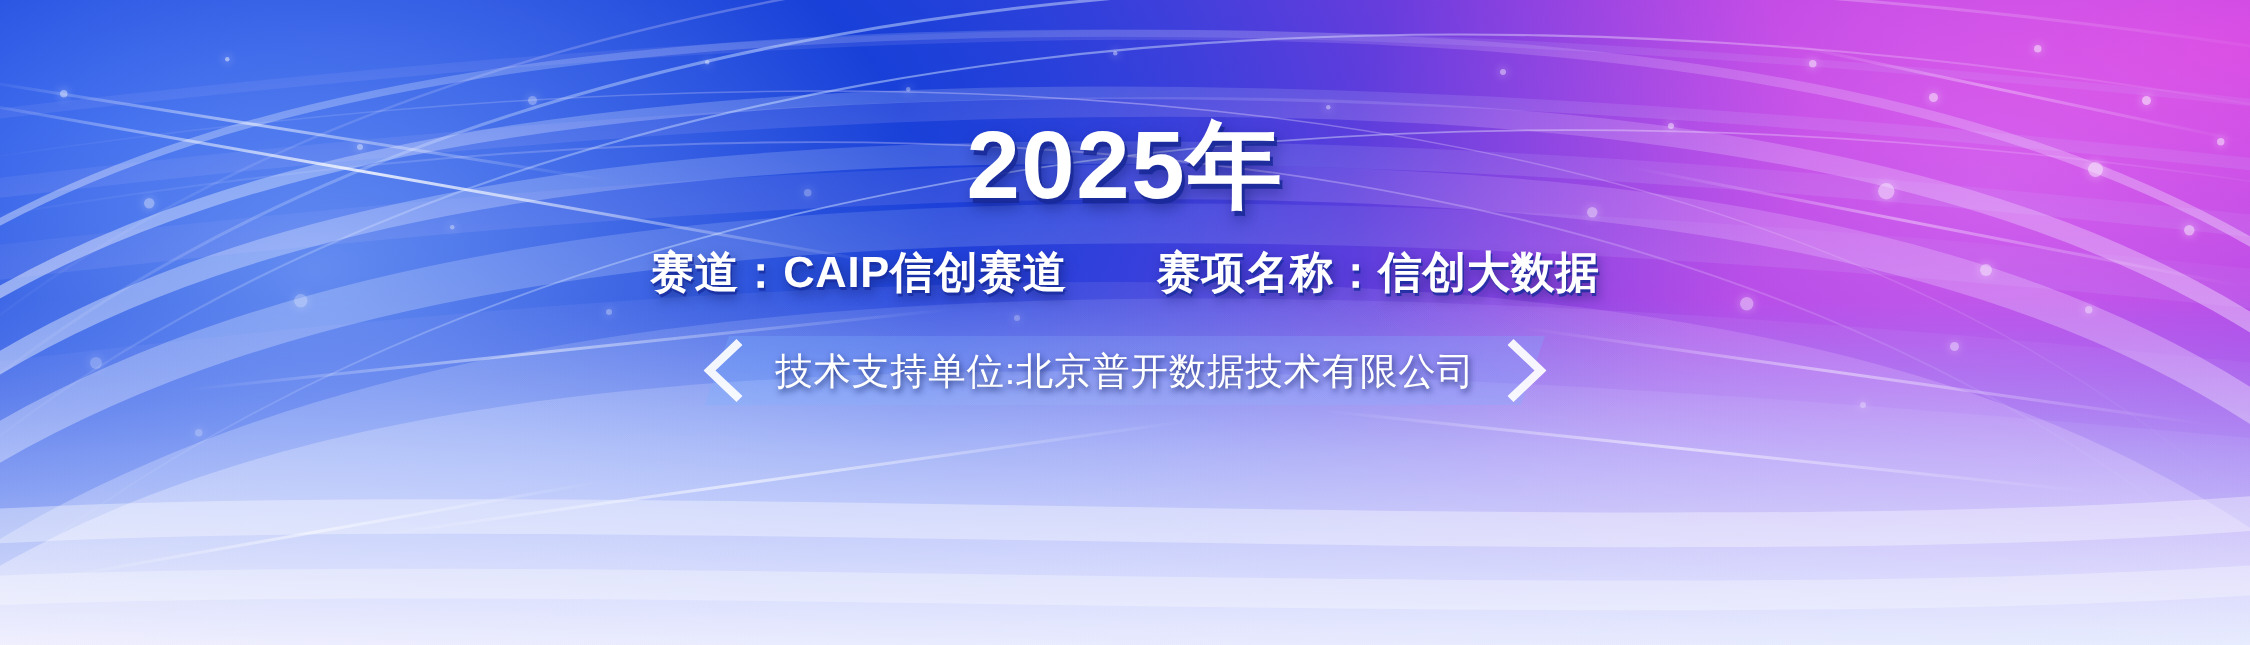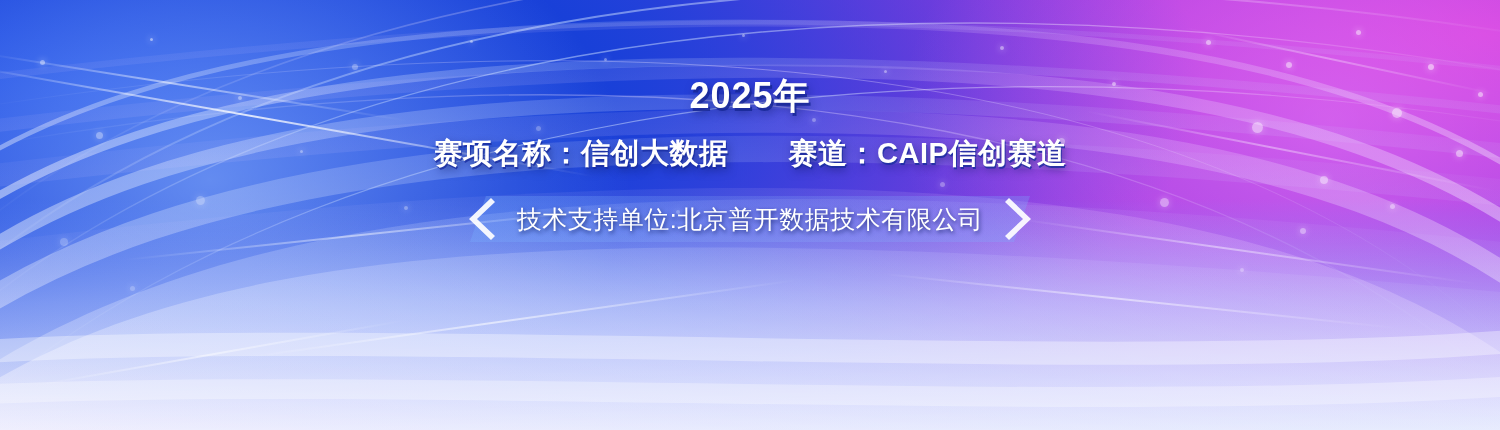--- a/index.html
+++ b/index.html
@@ -41,21 +41,21 @@
 
   
   .content{
     position:absolute;inset:0;
     display:flex;flex-direction:column;align-items:center;
     z-index:6;
   }
 
   .year{
     margin-top:78px;
-    font-size:36px;line-height:1;
+    font-size:64px;line-height:1;
     font-weight:bold;
     color:#ffffff;
     letter-spacing:1px;
     text-shadow:
       2px 3px 0 rgba(23,40,150,.85),
       3px 5px 10px rgba(10,20,90,.55);
   }
 
   .main-title{
     margin-top:12px;
@@ -234,22 +234,22 @@
       <i style="left:130px;top:286px;width:5px;height:5px;opacity:.3"></i>
     </div>
   </div>
 
   <div class="content">
 
     <div class="year">2025年</div>
 
 
     <div class="track-row">
+      <div>赛道：CAIP信创赛道</div>
       <div>赛项名称：信创大数据</div>
-      <div>赛道：CAIP信创赛道</div>
     </div>
 
     <div class="support-wrap">
       <div class="support-plate"></div>
 
       <span class="chev">
         <svg viewBox="0 0 26 46" preserveAspectRatio="none">
           <polygon points="22,2 26,6 8,23 26,40 22,44 0,23" fill="#ffffff" opacity=".92"></polygon>
         </svg>
       </span>

